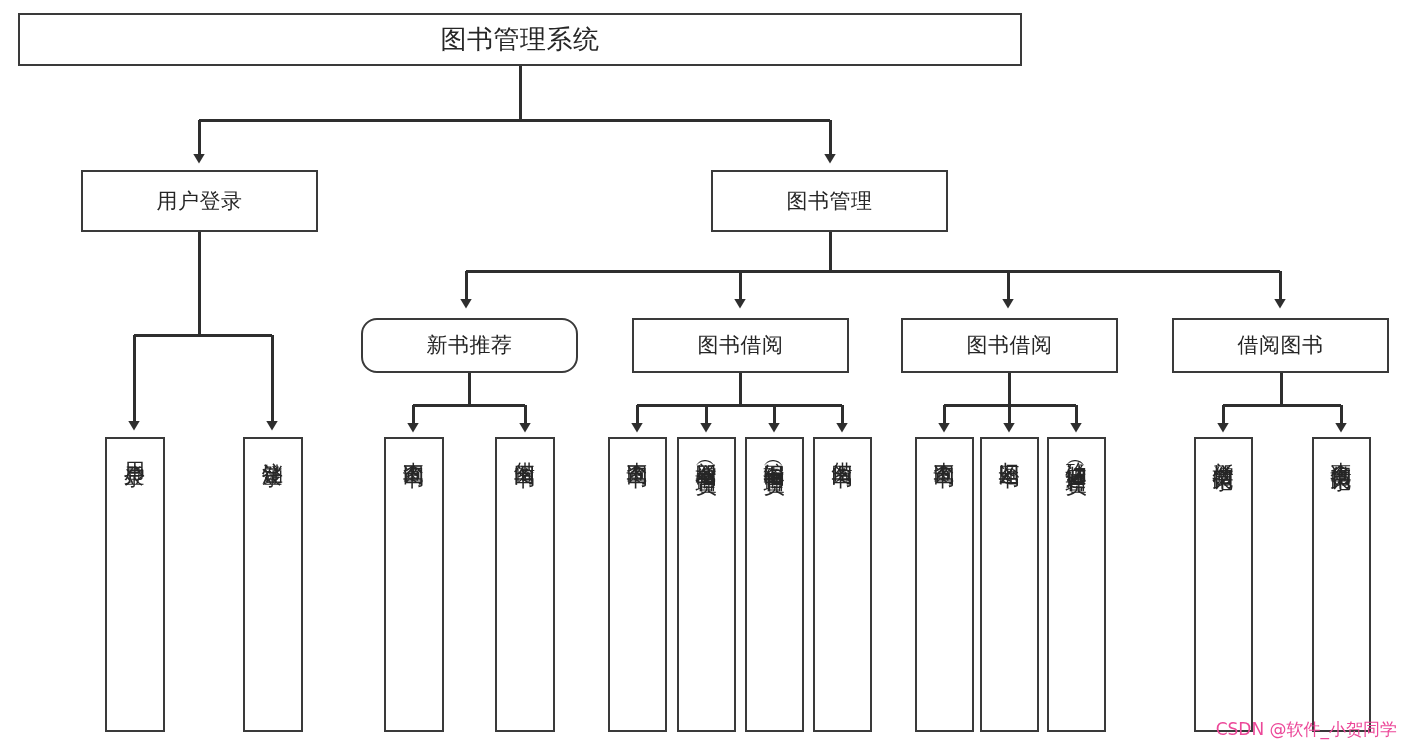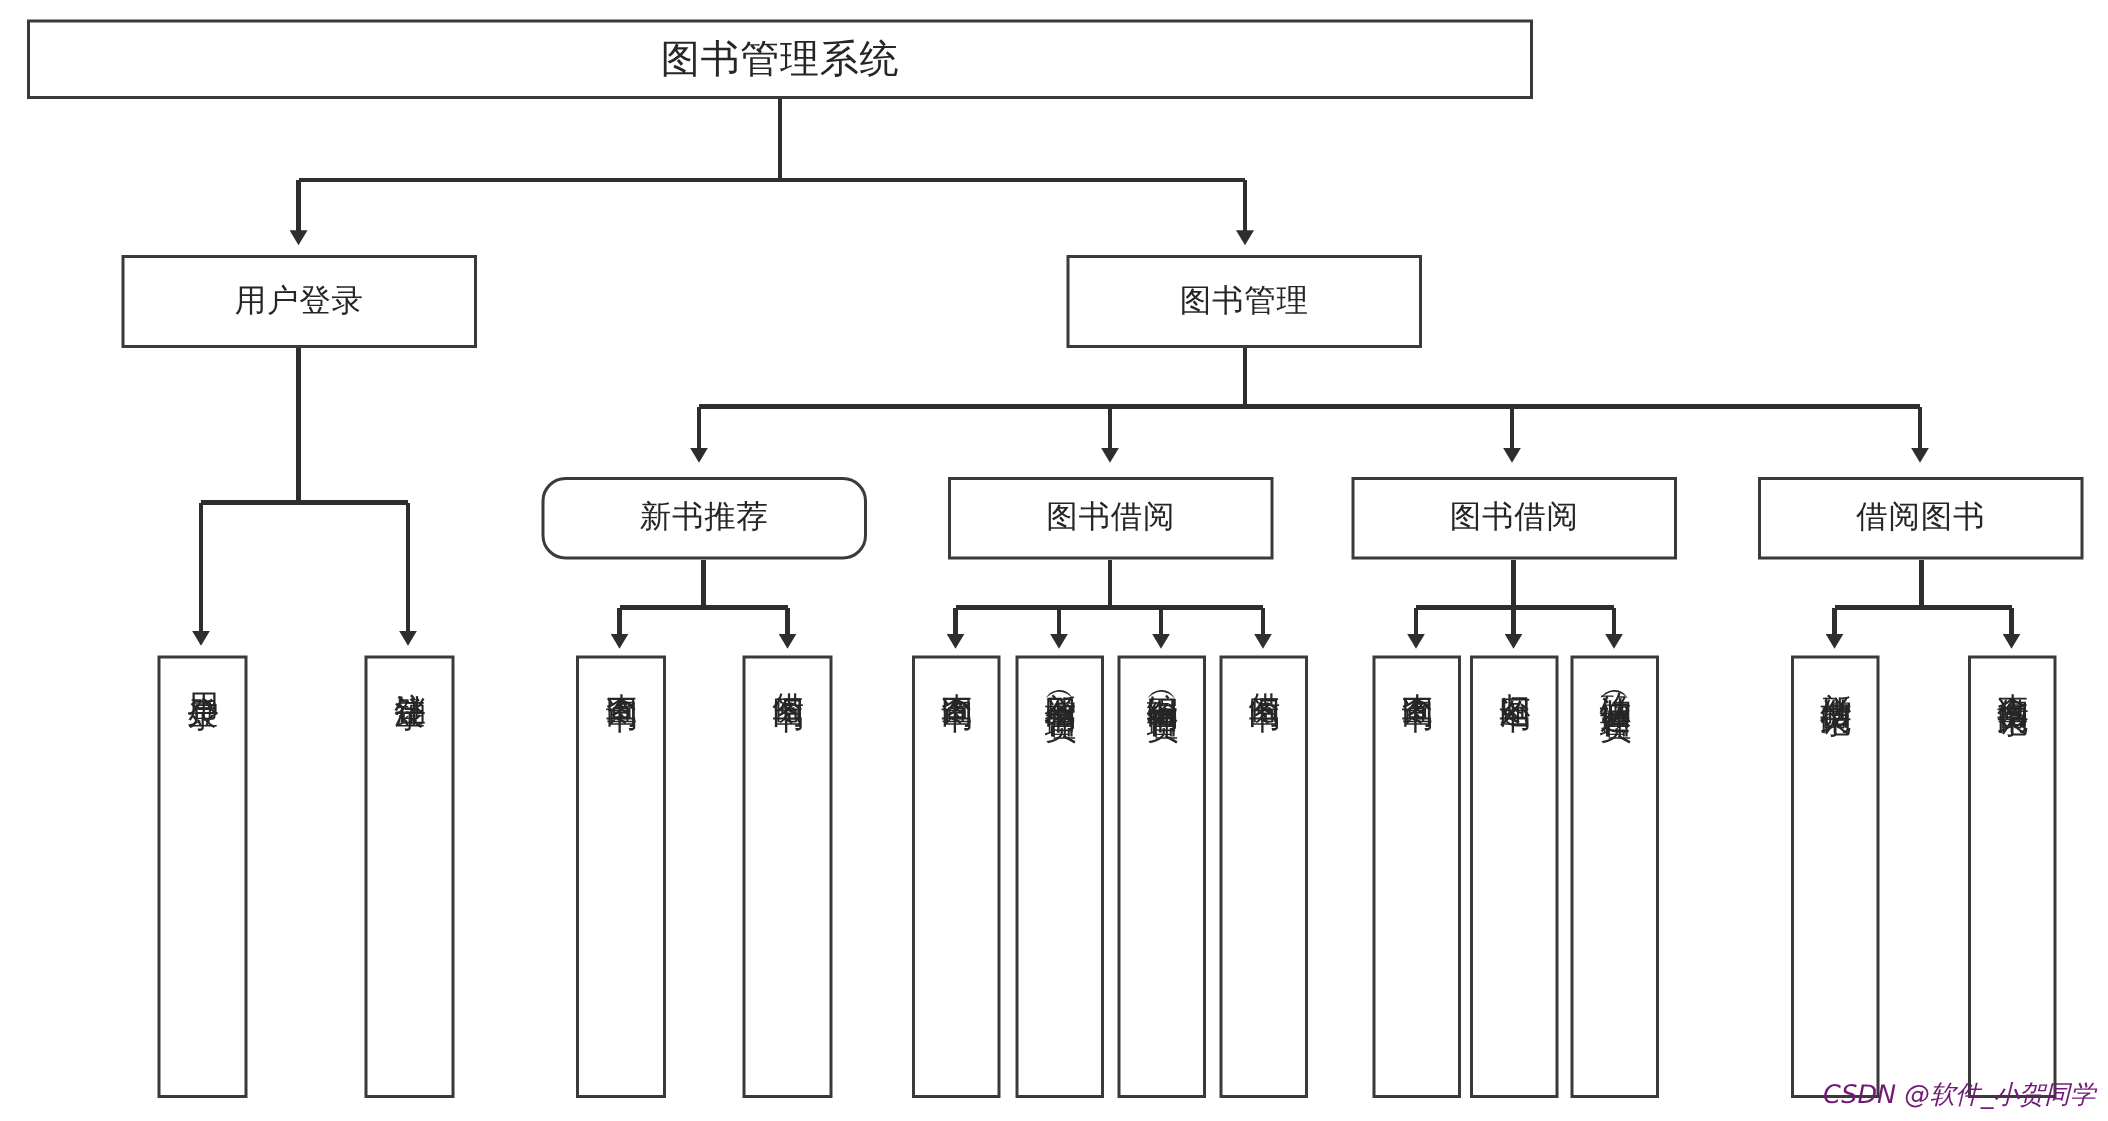--- a/index.html
+++ b/index.html
@@ -56,25 +56,24 @@
     font-size: 21px;
     letter-spacing: 2px;
     line-height: 1;
     margin: 0 auto;
   }
   .watermark {
     position: absolute;
     right: 8px;
     bottom: 6px;
     font-size: 17px;
-    color: #701a75;
+    color: #ec4899;
     z-index: 5;
     white-space: nowrap;
     font-family: "DejaVu Sans", sans-serif;
-    font-style: italic;
   }
 </style>
 </head>
 <body>
 
 <div id="canvas">
 
   <svg id="wires" viewBox="0 0 1405 747" xmlns="http://www.w3.org/2000/svg">
     <defs>
       <marker id="arrow" markerWidth="10" markerHeight="12" refX="1.5" refY="6" orient="auto" markerUnits="userSpaceOnUse">

